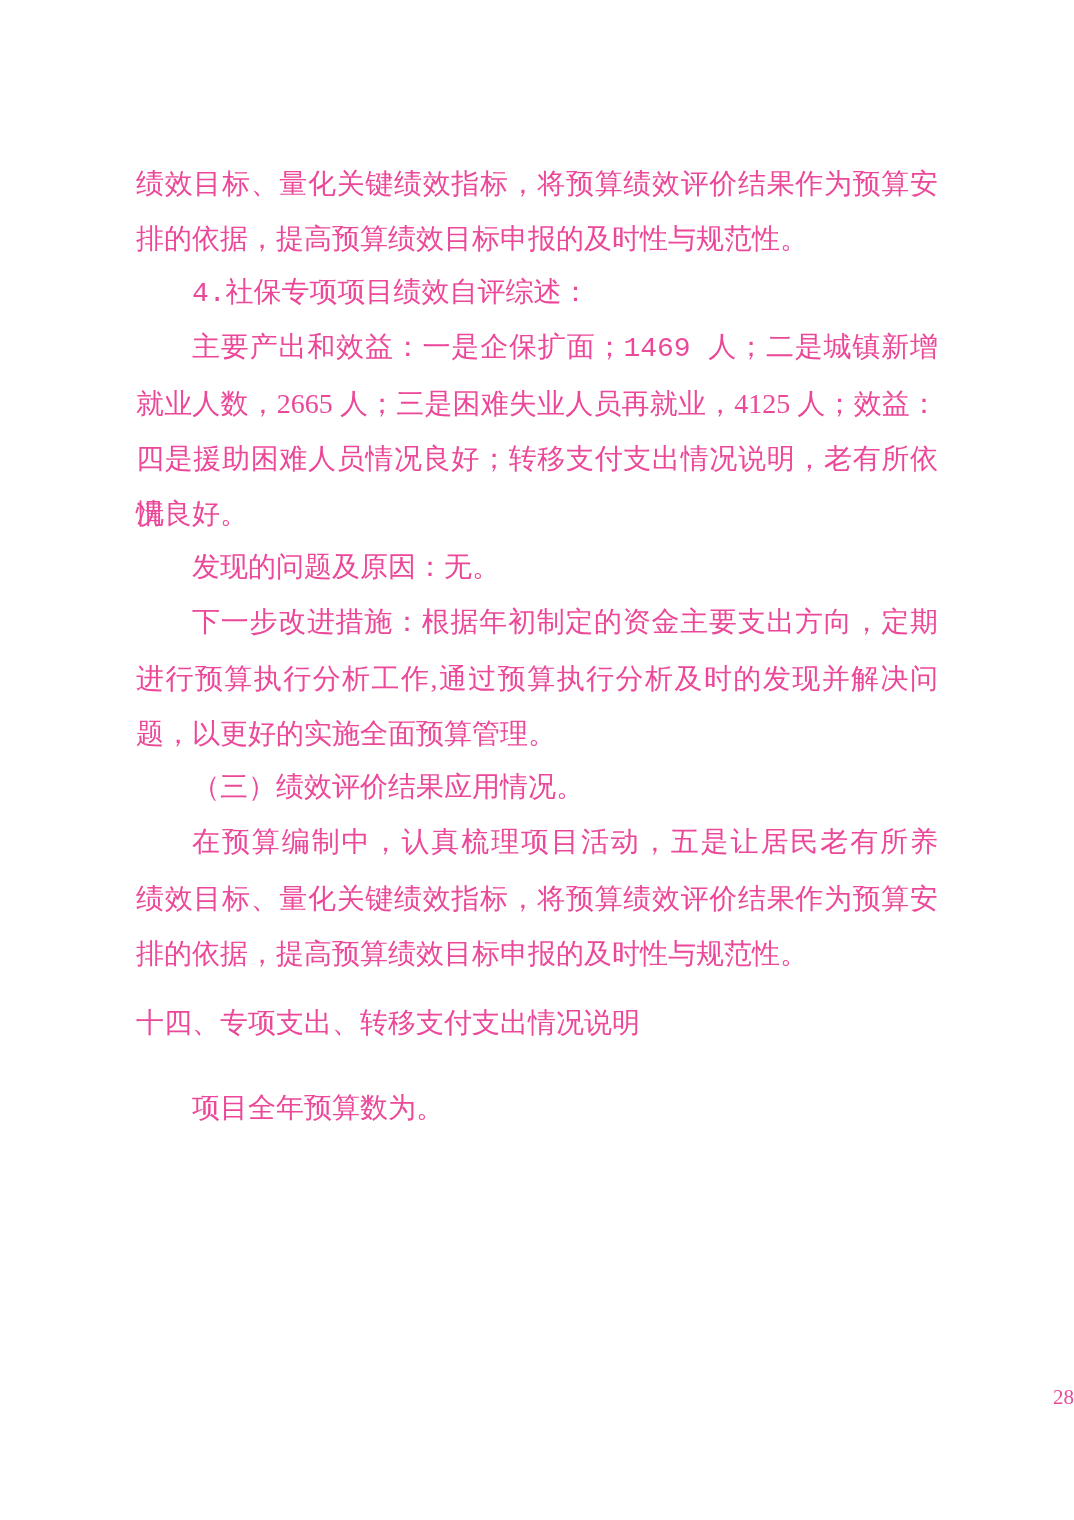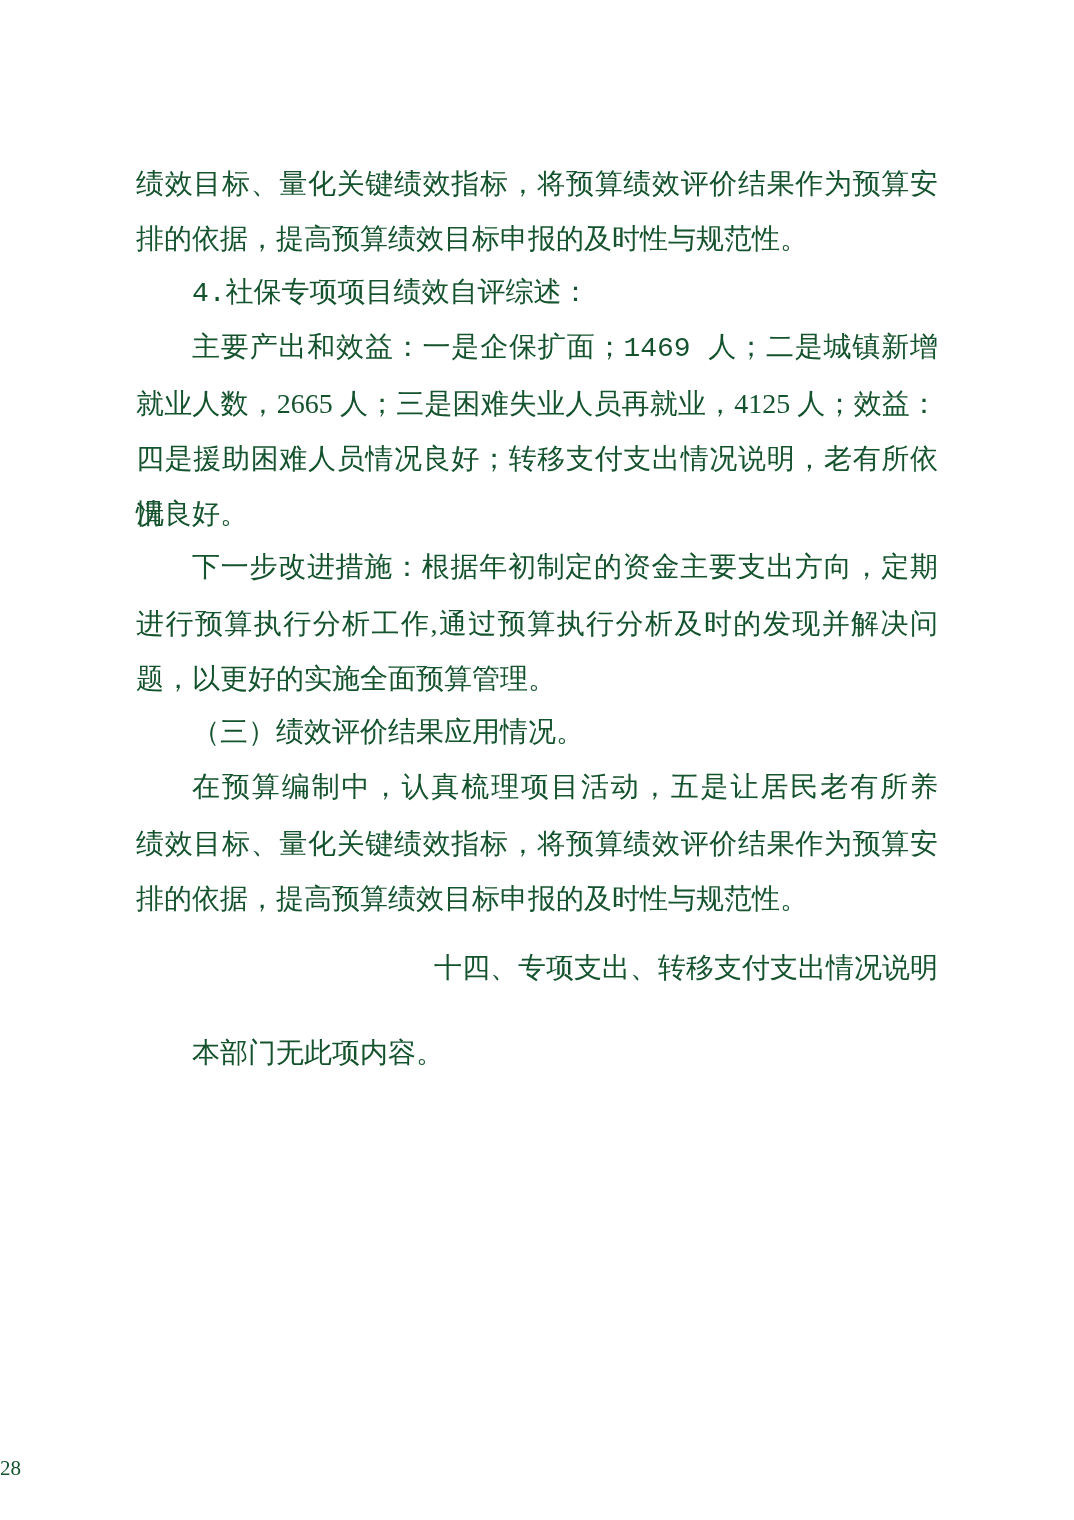--- a/index.html
+++ b/index.html
@@ -33,66 +33,69 @@
   }
   .line.indent {
     text-indent: 56px;
     font-family: Liberation Mono, monospace;
   }
   .heading-line {
     line-height: 55px;
     height: 55px;
     margin: 14px 0 32px 0;
     font-size: 28px;
-    text-align: right;
+    text-align: left;
   }
   .page-number {
     position: absolute;
-    top: 1456px;
+    top: 1385px;
     left: 0;
     width: 100%;
-    text-align: left;
+    text-align: right;
     font-size: 21px;
     line-height: 24px;
   }
 </style>
 </head>
 <body>
 
-<div class="page" style="color: #14532d;">
+<div class="page" style="color: #ec4899;">
   <div class="content">
     <div id="paras-top">
         <div>
           <div class="line fill">绩效目标、量化关键绩效指标，将预算绩效评价结果作为预算安</div>
           <div class="line">排的依据，提高预算绩效目标申报的及时性与规范性。</div>
         </div>
         <div>
           <div class="line indent">4.社保专项项目绩效自评综述：</div>
         </div>
         <div>
           <div class="line indent fill">主要产出和效益：一是企保扩面；1469 人；二是城镇新增</div>
           <div class="line fill">就业人数，2665 人；三是困难失业人员再就业，4125 人；效益：</div>
           <div class="line fill">四是援助困难人员情况良好；转移支付支出情况说明，老有所依情</div>
           <div class="line">况良好。</div>
+        </div>
+        <div>
+          <div class="line indent">发现的问题及原因：无。</div>
         </div>
         <div>
           <div class="line indent fill">下一步改进措施：根据年初制定的资金主要支出方向，定期</div>
           <div class="line fill">进行预算执行分析工作,通过预算执行分析及时的发现并解决问</div>
           <div class="line">题，以更好的实施全面预算管理。</div>
         </div>
         <div>
           <div class="line indent">（三）绩效评价结果应用情况。</div>
         </div>
         <div>
           <div class="line indent fill">在预算编制中，认真梳理项目活动，五是让居民老有所养</div>
           <div class="line fill">绩效目标、量化关键绩效指标，将预算绩效评价结果作为预算安</div>
           <div class="line">排的依据，提高预算绩效目标申报的及时性与规范性。</div>
         </div>
       </div>
     <div class="heading-line">十四、专项支出、转移支付支出情况说明</div>
     <div id="paras-bottom">
         <div>
-          <div class="line indent">本部门无此项内容。</div>
+          <div class="line indent">项目全年预算数为。</div>
         </div>
       </div>
   </div>
   <div class="page-number">28</div>
 </div>
 
 </body></html>

